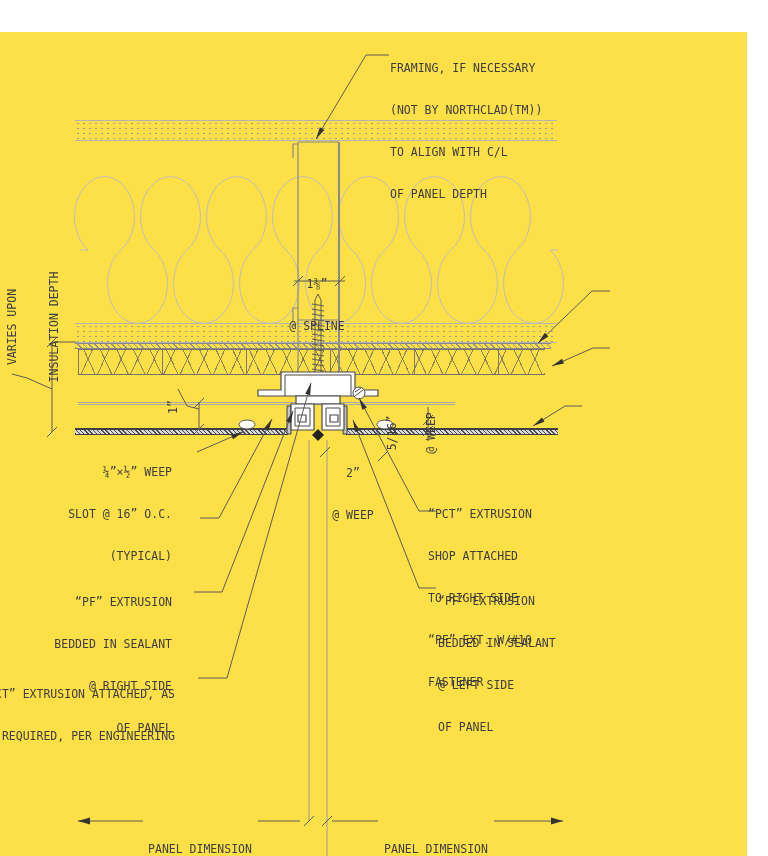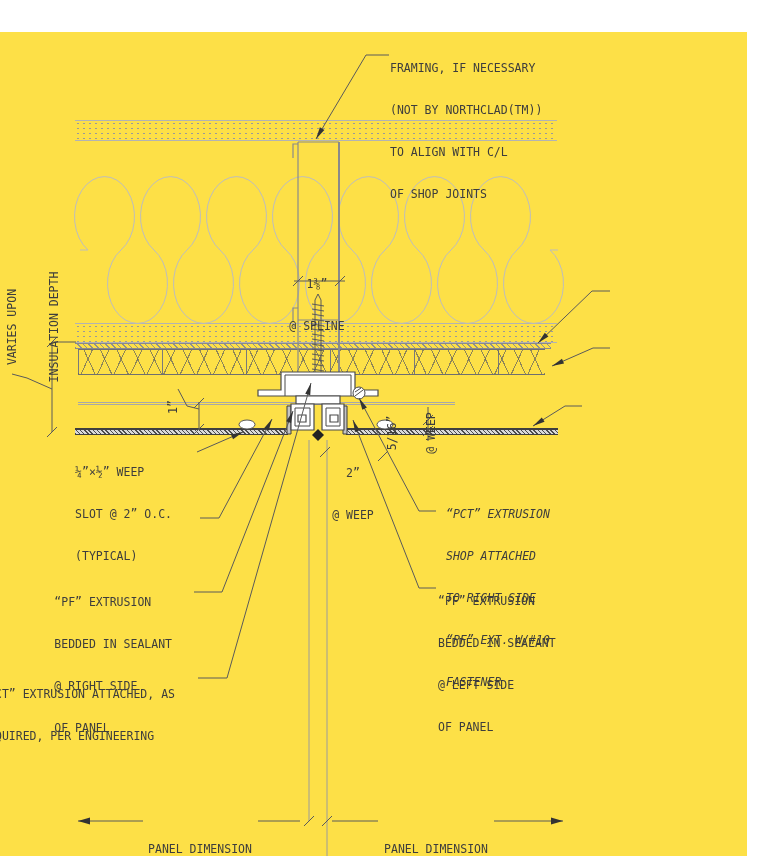--- a/index.html
+++ b/index.html
@@ -14,35 +14,35 @@
             repeating-linear-gradient(65deg,rgba(95,95,95,.7) 0 1px,transparent 1px 15px),
             repeating-linear-gradient(-65deg,rgba(95,95,95,.7) 0 1px,transparent 1px 15px),
             repeating-linear-gradient(90deg,#7a7a7a 0 1px,transparent 1px 84px);
           border-top:1px solid #6f6f6f;border-bottom:1px solid #6f6f6f;}
   .panelhatch{background-image:repeating-linear-gradient(45deg,#4d4d4d 0 1px,#d9d9d9 1px 3px);
           border-top:2px solid #3f3f3f;border-bottom:1px solid #3f3f3f;}
   .furrline{border-top:1px solid #a8a8a8;border-bottom:1px solid #a8a8a8;}
   svg#linework{position:absolute;left:0;top:0;z-index:5;}
   .lbl{position:absolute;z-index:9;font-size:11.5px;line-height:14px;letter-spacing:0px;white-space:pre;}
   .lbl span{display:block;}
-  .ralign{}
+  .ralign{text-align:right;}
   .calign{text-align:center;}
   .rot{transform:rotate(-90deg);}
   
   #framing-note{left:390px;top:1px;}
   #varies-note{left:-47px;top:239px;width:160px;}
   #spline-dim{left:257px;top:217px;width:120px;}
   #zfurring-note{left:613px;top:239px;}
   #insul-note{left:613px;top:296px;}
   #panel-note{left:584px;top:360px;}
   #weep-note{right:575px;top:405px;}
   #wrb-note{right:570px;top:476px;}
   #pf-right-note{right:575px;top:535px;}
   #pct-attached-note{right:572px;top:627px;}
-  #pct-shop-note{left:446px;top:447px;font-style:italic;}
+  #pct-shop-note{left:428px;top:447px;}
   #pf-left-note{left:438px;top:534px;}
   #dim-1in{left:158px;top:340px;width:30px;}
   #dim-516{left:381px;top:349px;width:62px;line-height:13px;}
   #dim-2in{left:313px;top:406px;width:80px;}
   #panel-dim-left{left:120px;top:782px;width:160px;}
   #panel-dim-right{left:356px;top:782px;width:160px;}
   #half-dim{left:340px;top:820px;}
   #cl-label{left:297px;top:841px;width:40px;}
 </style>
 </head>
@@ -144,33 +144,33 @@
         <path d="M311,351 L310.21428312602563,363.2532709508095 L305.2130811149194,361.82919986968096 Z"></path>
         <path d="M359,366 L366.92394062275673,375.37929448343664 L362.3312127573672,377.8179110491302 Z"></path>
         <path d="M353,388 L359.80778235202087,398.2183217529844 L354.967874586131,400.11971408958397 Z"></path>
       </g>
   </svg>
 
   <div class="lbl" id="framing-note">
     <span>FRAMING, IF NECESSARY</span>
     <span>(NOT BY NORTHCLAD(TM))</span>
     <span>TO ALIGN WITH C/L</span>
-    <span>OF SHOP JOINTS</span>
+    <span>OF PANEL DEPTH</span>
   </div>
   <div class="lbl rot calign" id="varies-note">
     <span>VARIES UPON</span>
     <span>INSULATION DEPTH</span>
   </div>
   <div class="lbl calign" id="spline-dim">
     <span>1⅜”</span>
     <span>@ SPLINE</span>
   </div>
   <div class="lbl ralign" id="weep-note">
     <span>¼”×½” WEEP</span>
-    <span>SLOT @ 2” O.C.</span>
+    <span>SLOT @ 16” O.C.</span>
     <span>(TYPICAL)</span>
   </div>
   <div class="lbl ralign" id="pf-right-note">
     <span>“PF” EXTRUSION</span>
     <span>BEDDED IN SEALANT</span>
     <span>@ RIGHT SIDE</span>
     <span>OF PANEL</span>
   </div>
   <div class="lbl ralign" id="pct-attached-note">
     <span>“PCT” EXTRUSION ATTACHED, AS</span>

